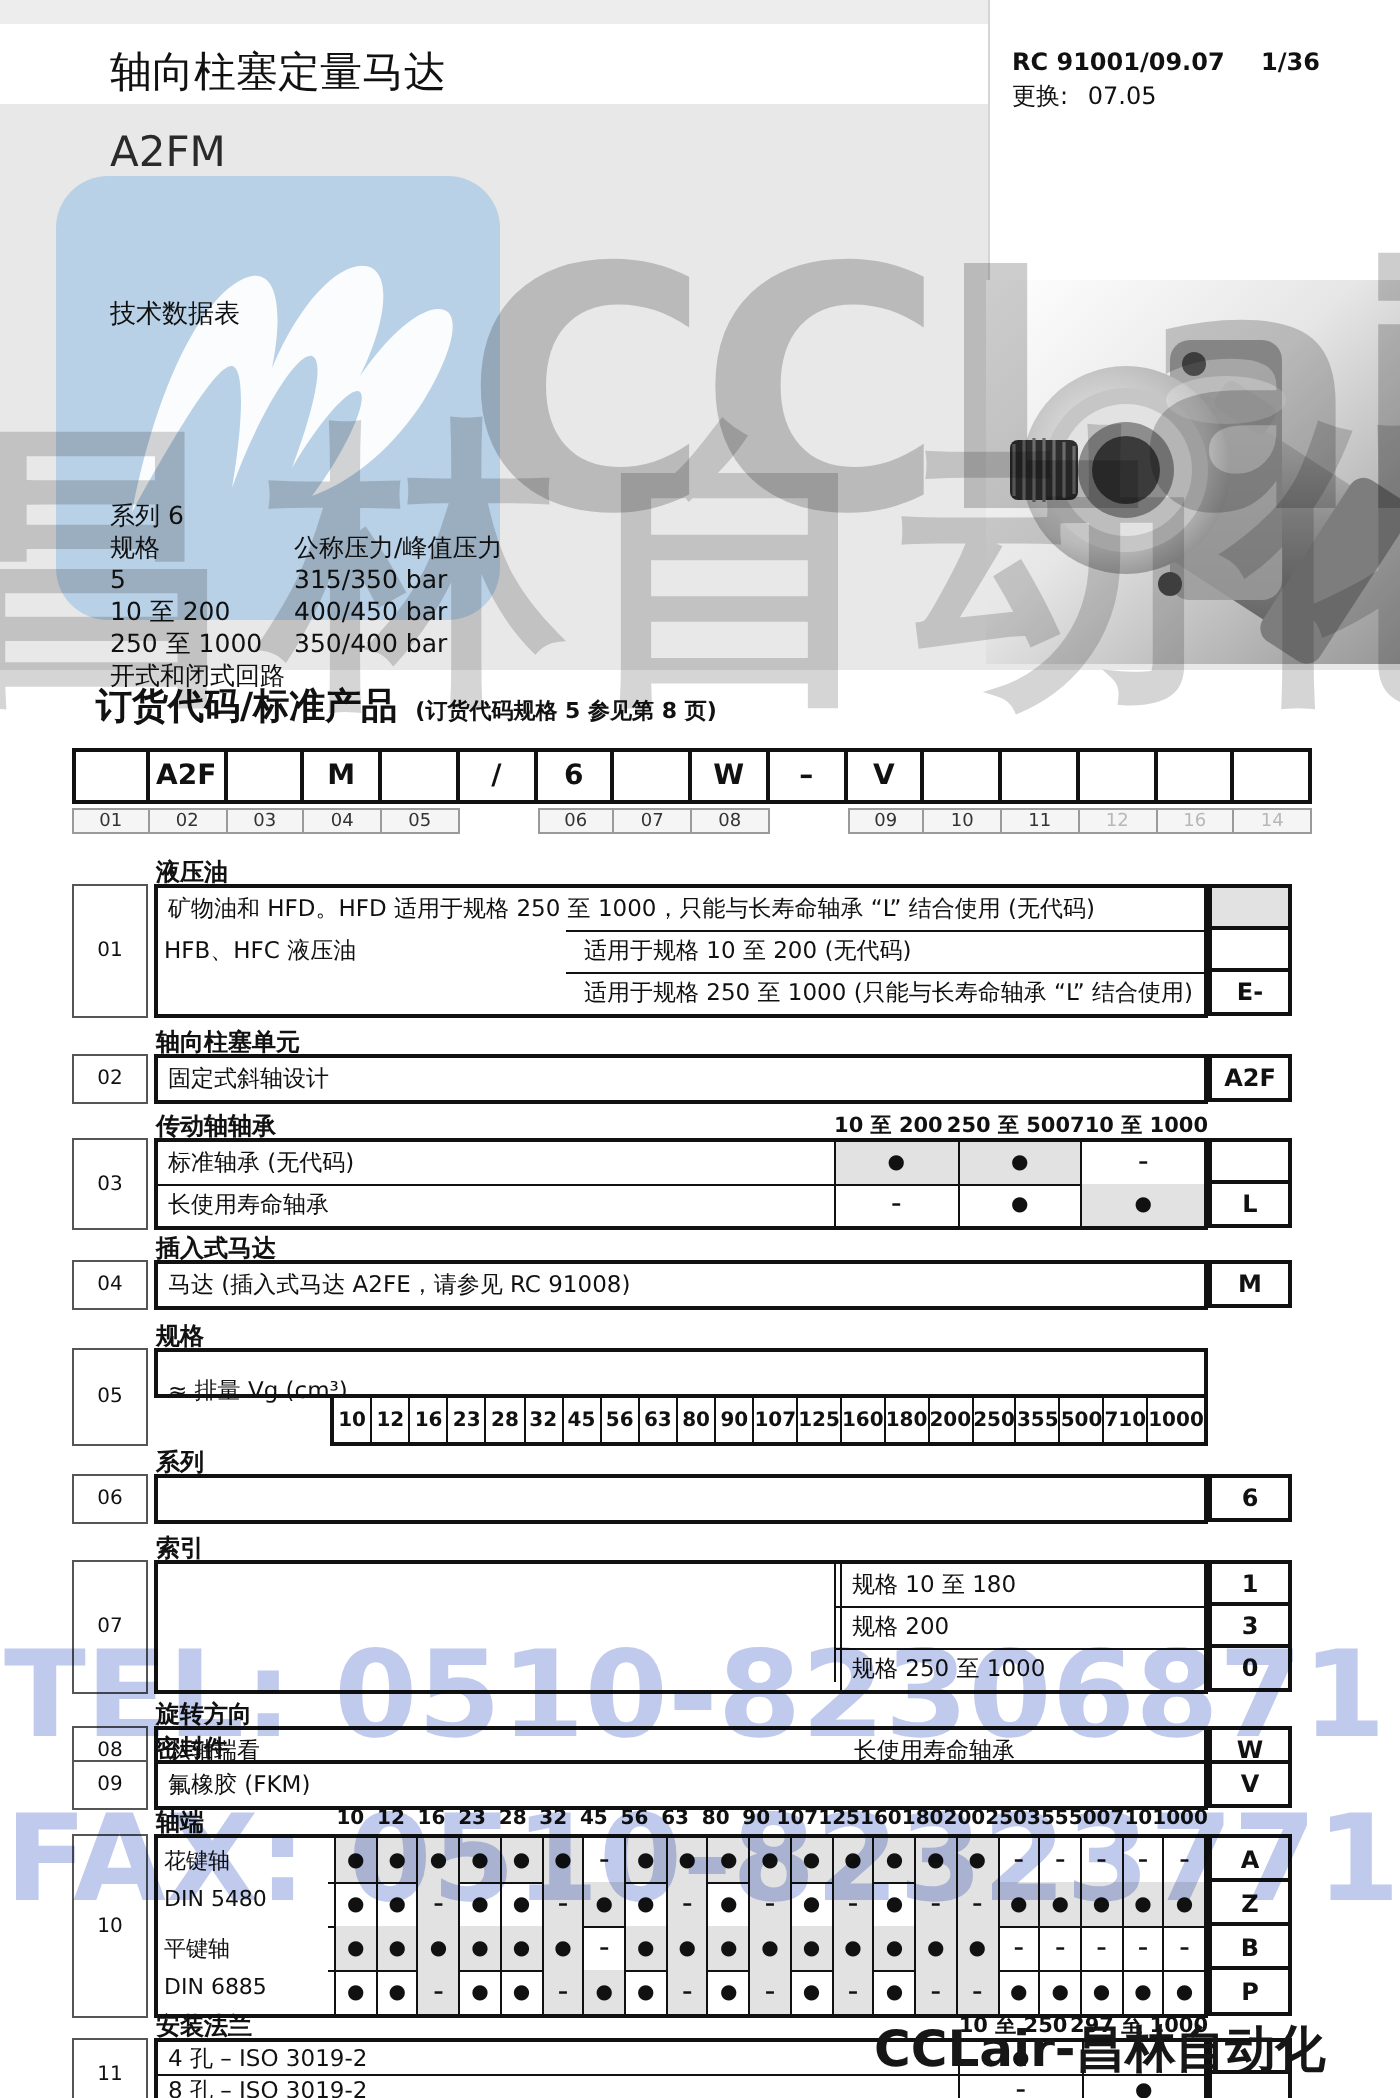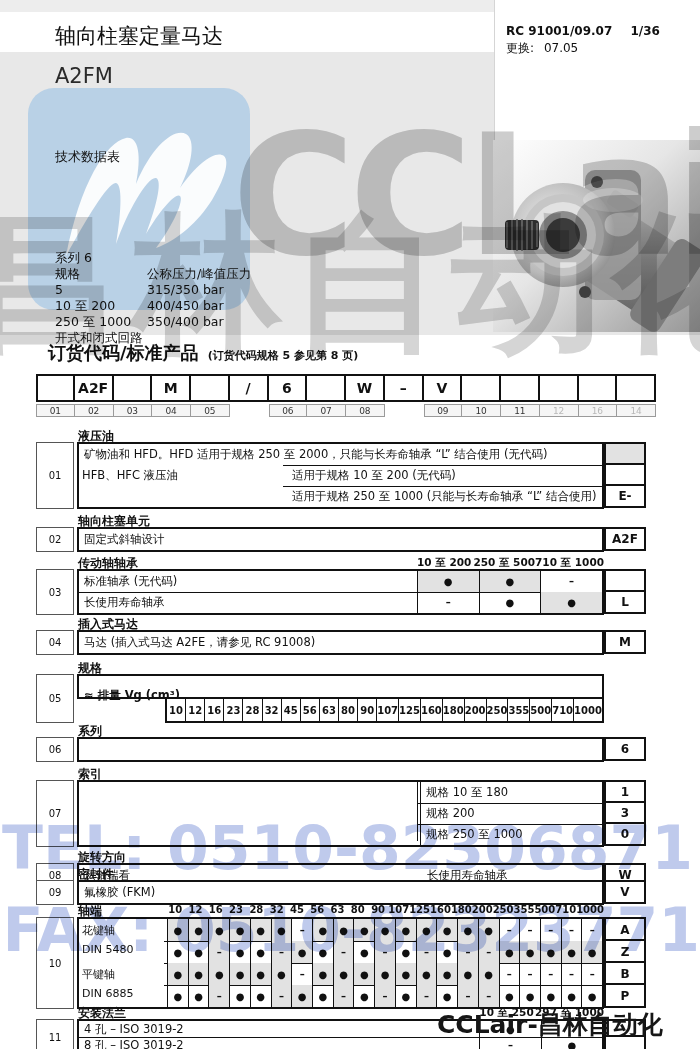--- a/index.html
+++ b/index.html
@@ -191,21 +191,21 @@
         <div class="ncell dim">16</div>
         <div class="ncell dim">14</div>
       </div>
     </div>
 
   <div class="sections" id="sections-root">
       <div class="sec" style="top: 428px;">
         <div class="sec-title">液压油</div>
         <div class="tbl" style="top: 14px; height: 67px;">
           <div class="trow" style="height: 21px;">
-            <span class="txt">矿物油和 HFD。HFD 适用于规格 250 至 2000，只能与长寿命轴承 “L” 结合使用 (无代码)</span>
+            <span class="txt">矿物油和 HFD。HFD 适用于规格 250 至 1000，只能与长寿命轴承 “L” 结合使用 (无代码)</span>
           </div>
           <div class="trow" style="height: 21px;">
             <span class="txt" style="width: 203px;">HFB、HFC 液压油</span>
             <span class="txt">适用于规格 10 至 200 (无代码)</span>
           </div>
           <div class="trow" style="height: 21px;">
             <span style="width: 208px;"></span>
             <span class="txt">适用于规格 250 至 1000 (只能与长寿命轴承 “L” 结合使用)</span>
           </div>
         </div>
@@ -256,21 +256,21 @@
           <div class="trow" style="height: 21px;">
             <span class="txt">马达 (插入式马达 A2FE，请参见 RC 91008)</span>
           </div>
         </div>
         <div class="numbox" style="top: 14px; height: 25px;">04</div>
         <div class="codebox" style="top: 14px; height: 24px;">M</div>
       </div>
       <div class="sec" style="top: 660px;">
         <div class="sec-title">规格</div>
         <div class="tbl" style="top: 14px; height: 25px;">
-          <div class="trow" style="height: 38px; font-weight: bold;">
+          <div class="trow" style="height: 38px;">
             <span class="txt">≈ 排量 Vg (cm³)</span>
           </div>
         </div>
         <div class="tbl" style="left: 165px; top: 37px; width: 439px; height: 26px;">
           <div class="trow" style="height: 22px;">
             <div class="dcell" style="flex: 1 1 0%; font-size: 10px; border-left: none;">10</div>
             <div class="dcell" style="flex: 1 1 0%; font-size: 10px;">12</div>
             <div class="dcell" style="flex: 1 1 0%; font-size: 10px;">16</div>
             <div class="dcell" style="flex: 1 1 0%; font-size: 10px;">23</div>
             <div class="dcell" style="flex: 1 1 0%; font-size: 10px;">28</div>

